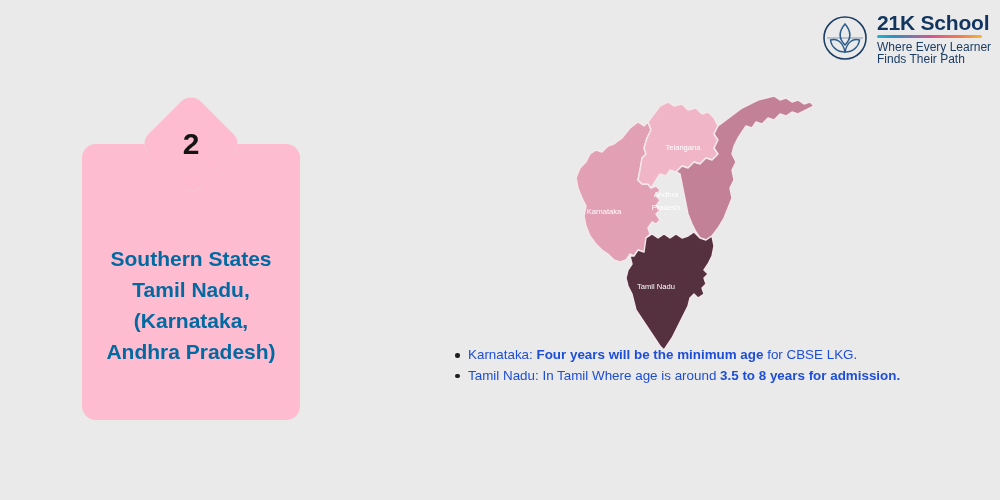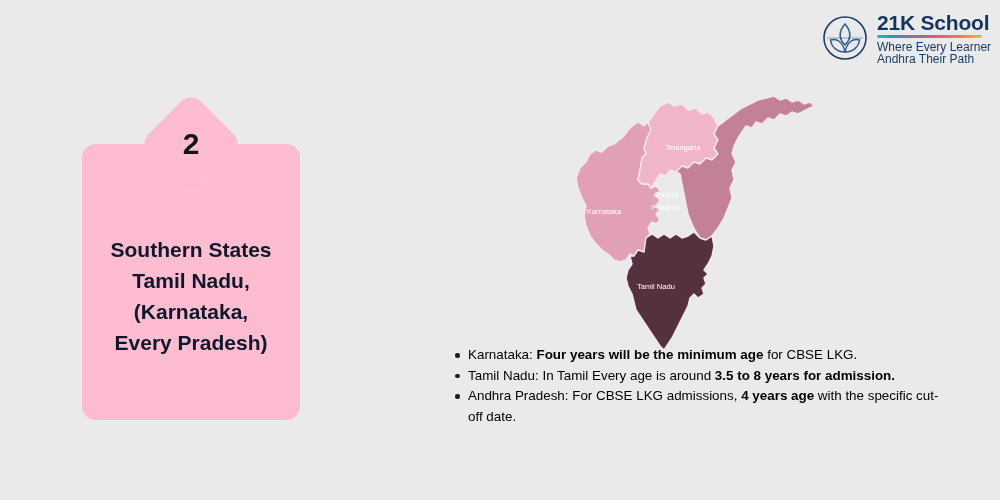--- a/index.html
+++ b/index.html
@@ -107,26 +107,26 @@
     transform: translate(-50%, -50%);
     text-align: center;
     font-size: 30px;
     font-weight: bold;
     color: #141414;
     line-height: 1;
   }
   .card-title {
     position: absolute;
     left: 0;
-    top: 136px;
+    top: 145px;
     width: 218px;
     text-align: center;
     font-size: 21px;
     font-weight: bold;
-    color: #0f172a;
+    color: #0369a1;
     line-height: 31px;
     padding: 0 6px;
     box-sizing: border-box;
   }
 
   
   .map {
     position: absolute;
     left: 556px;
     top: 88px;
@@ -142,21 +142,21 @@
     dominant-baseline: middle;
   }
 
   
   .bullets {
     position: absolute;
     left: 452px;
     top: 345px;
     width: 500px;
     font-size: 13.4px;
-    color: #000000;
+    color: #1d4ed8;
     line-height: 20.5px;
   }
   .bullet-item {
     position: relative;
     padding-left: 16px;
     margin-bottom: 0;
   }
   .bullet-item::before {
     content: "";
     position: absolute;
@@ -179,34 +179,34 @@
       <path d="M23 9 C29.5 16.5 29.5 23.5 23 30 C16.5 23.5 16.5 16.5 23 9 Z" fill="none" stroke="#2a5b8c" stroke-width="1.5"></path>
       <path d="M23 37 C15 37 9.5 32 8.5 25 C15 23 21 27 23 37 Z" fill="none" stroke="#2a5b8c" stroke-width="1.5"></path>
       <path d="M23 37 C31 37 36.5 32 37.5 25 C31 23 25 27 23 37 Z" fill="none" stroke="#2a5b8c" stroke-width="1.5"></path>
       <path d="M5 23 H41" stroke="#2a5b8c" stroke-width="1.2" opacity="0.55"></path>
     </svg>
   </div>
   <div class="logo-text">
     <div class="logo-title">21K School</div>
     <div class="logo-rule"></div>
     <div class="logo-tagline">Where Every Learner</div>
-    <div class="logo-tagline">Andhra Their Path</div>
+    <div class="logo-tagline">Finds Their Path</div>
   </div>
 </div>
 
 <div class="card-wrap">
   <div class="card-body" style="background: rgb(253, 188, 208);"></div>
   <div class="card-notch" style="background: rgb(235, 234, 234);"></div>
   <div class="badge" style="background: rgb(253, 188, 208);"></div>
   <div class="badge-num">2</div>
   <div class="card-title">
     <div>Southern States</div>
     <div>Tamil Nadu,</div>
     <div>(Karnataka,</div>
-    <div>Every Pradesh)</div>
+    <div>Andhra Pradesh)</div>
   </div>
 </div>
 
 <div class="map">
   <svg viewBox="0 0 274 276" xmlns="http://www.w3.org/2000/svg">
     <g id="map-regions" stroke="#f3e9ec" stroke-width="1.4" stroke-linejoin="round">
 
       <path d="M66,50 L74,40 L82,34 L88,38 L92,34 L95,42 L91,50 L88,60
                L90,66 L86,70 L84,82 L82,92 L86,96 L92,96 L95,100 L100,98
                L104,102 L100,108 L104,112 L100,118 L104,122 L100,126
@@ -248,15 +248,14 @@
       <text class="map-label" x="48" y="124">Karnataka</text>
       <text class="map-label" x="110" y="107">Andhra</text>
       <text class="map-label" x="110" y="120">Pradesh</text>
       <text class="map-label" x="100" y="199">Tamil Nadu</text>
     </g>
   </svg>
 </div>
 
 <div class="bullets">
   <div class="bullet-item"><span>Karnataka: </span><b>Four years will be the minimum age</b><span> for CBSE LKG.</span></div>
-  <div class="bullet-item"><span>Tamil Nadu: In Tamil Every age is around </span><b>3.5 to 8 years for admission.</b></div>
-  <div class="bullet-item"><span>Andhra Pradesh: For CBSE LKG admissions, </span><b>4 years age</b><span> with the specific cut-off date.</span></div>
+  <div class="bullet-item"><span>Tamil Nadu: In Tamil Where age is around </span><b>3.5 to 8 years for admission.</b></div>
 </div>
 
 </body></html>

